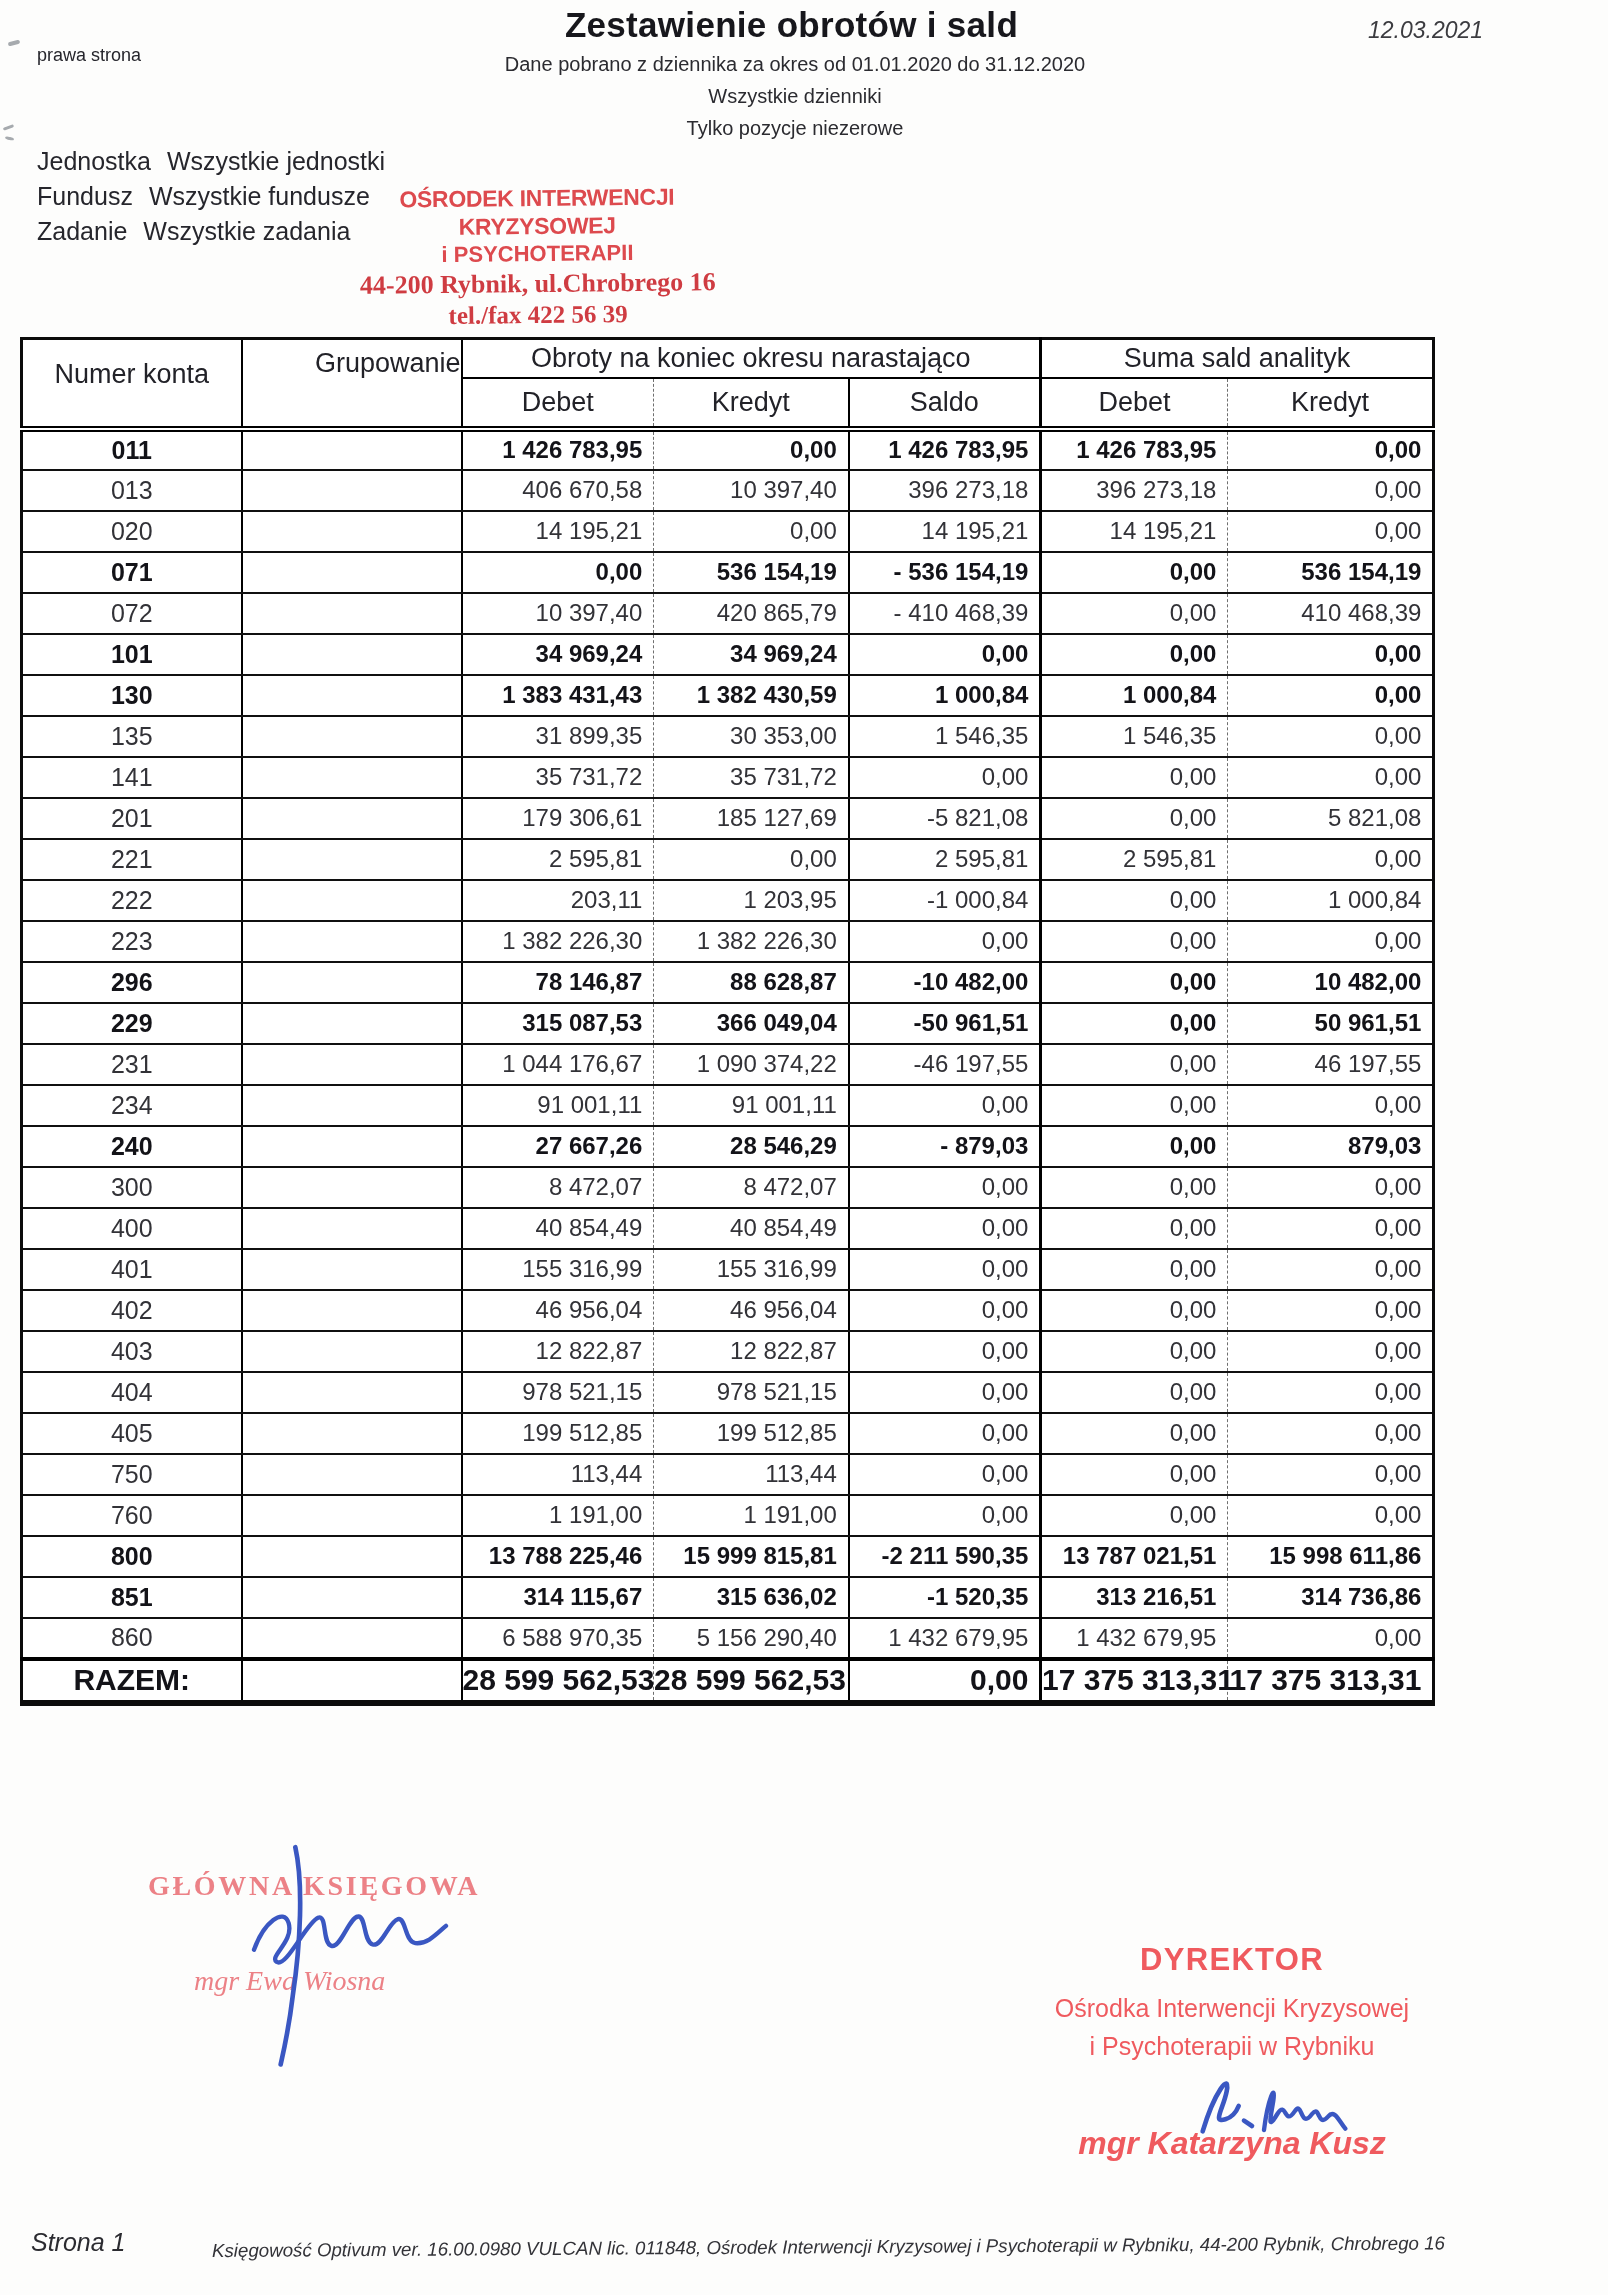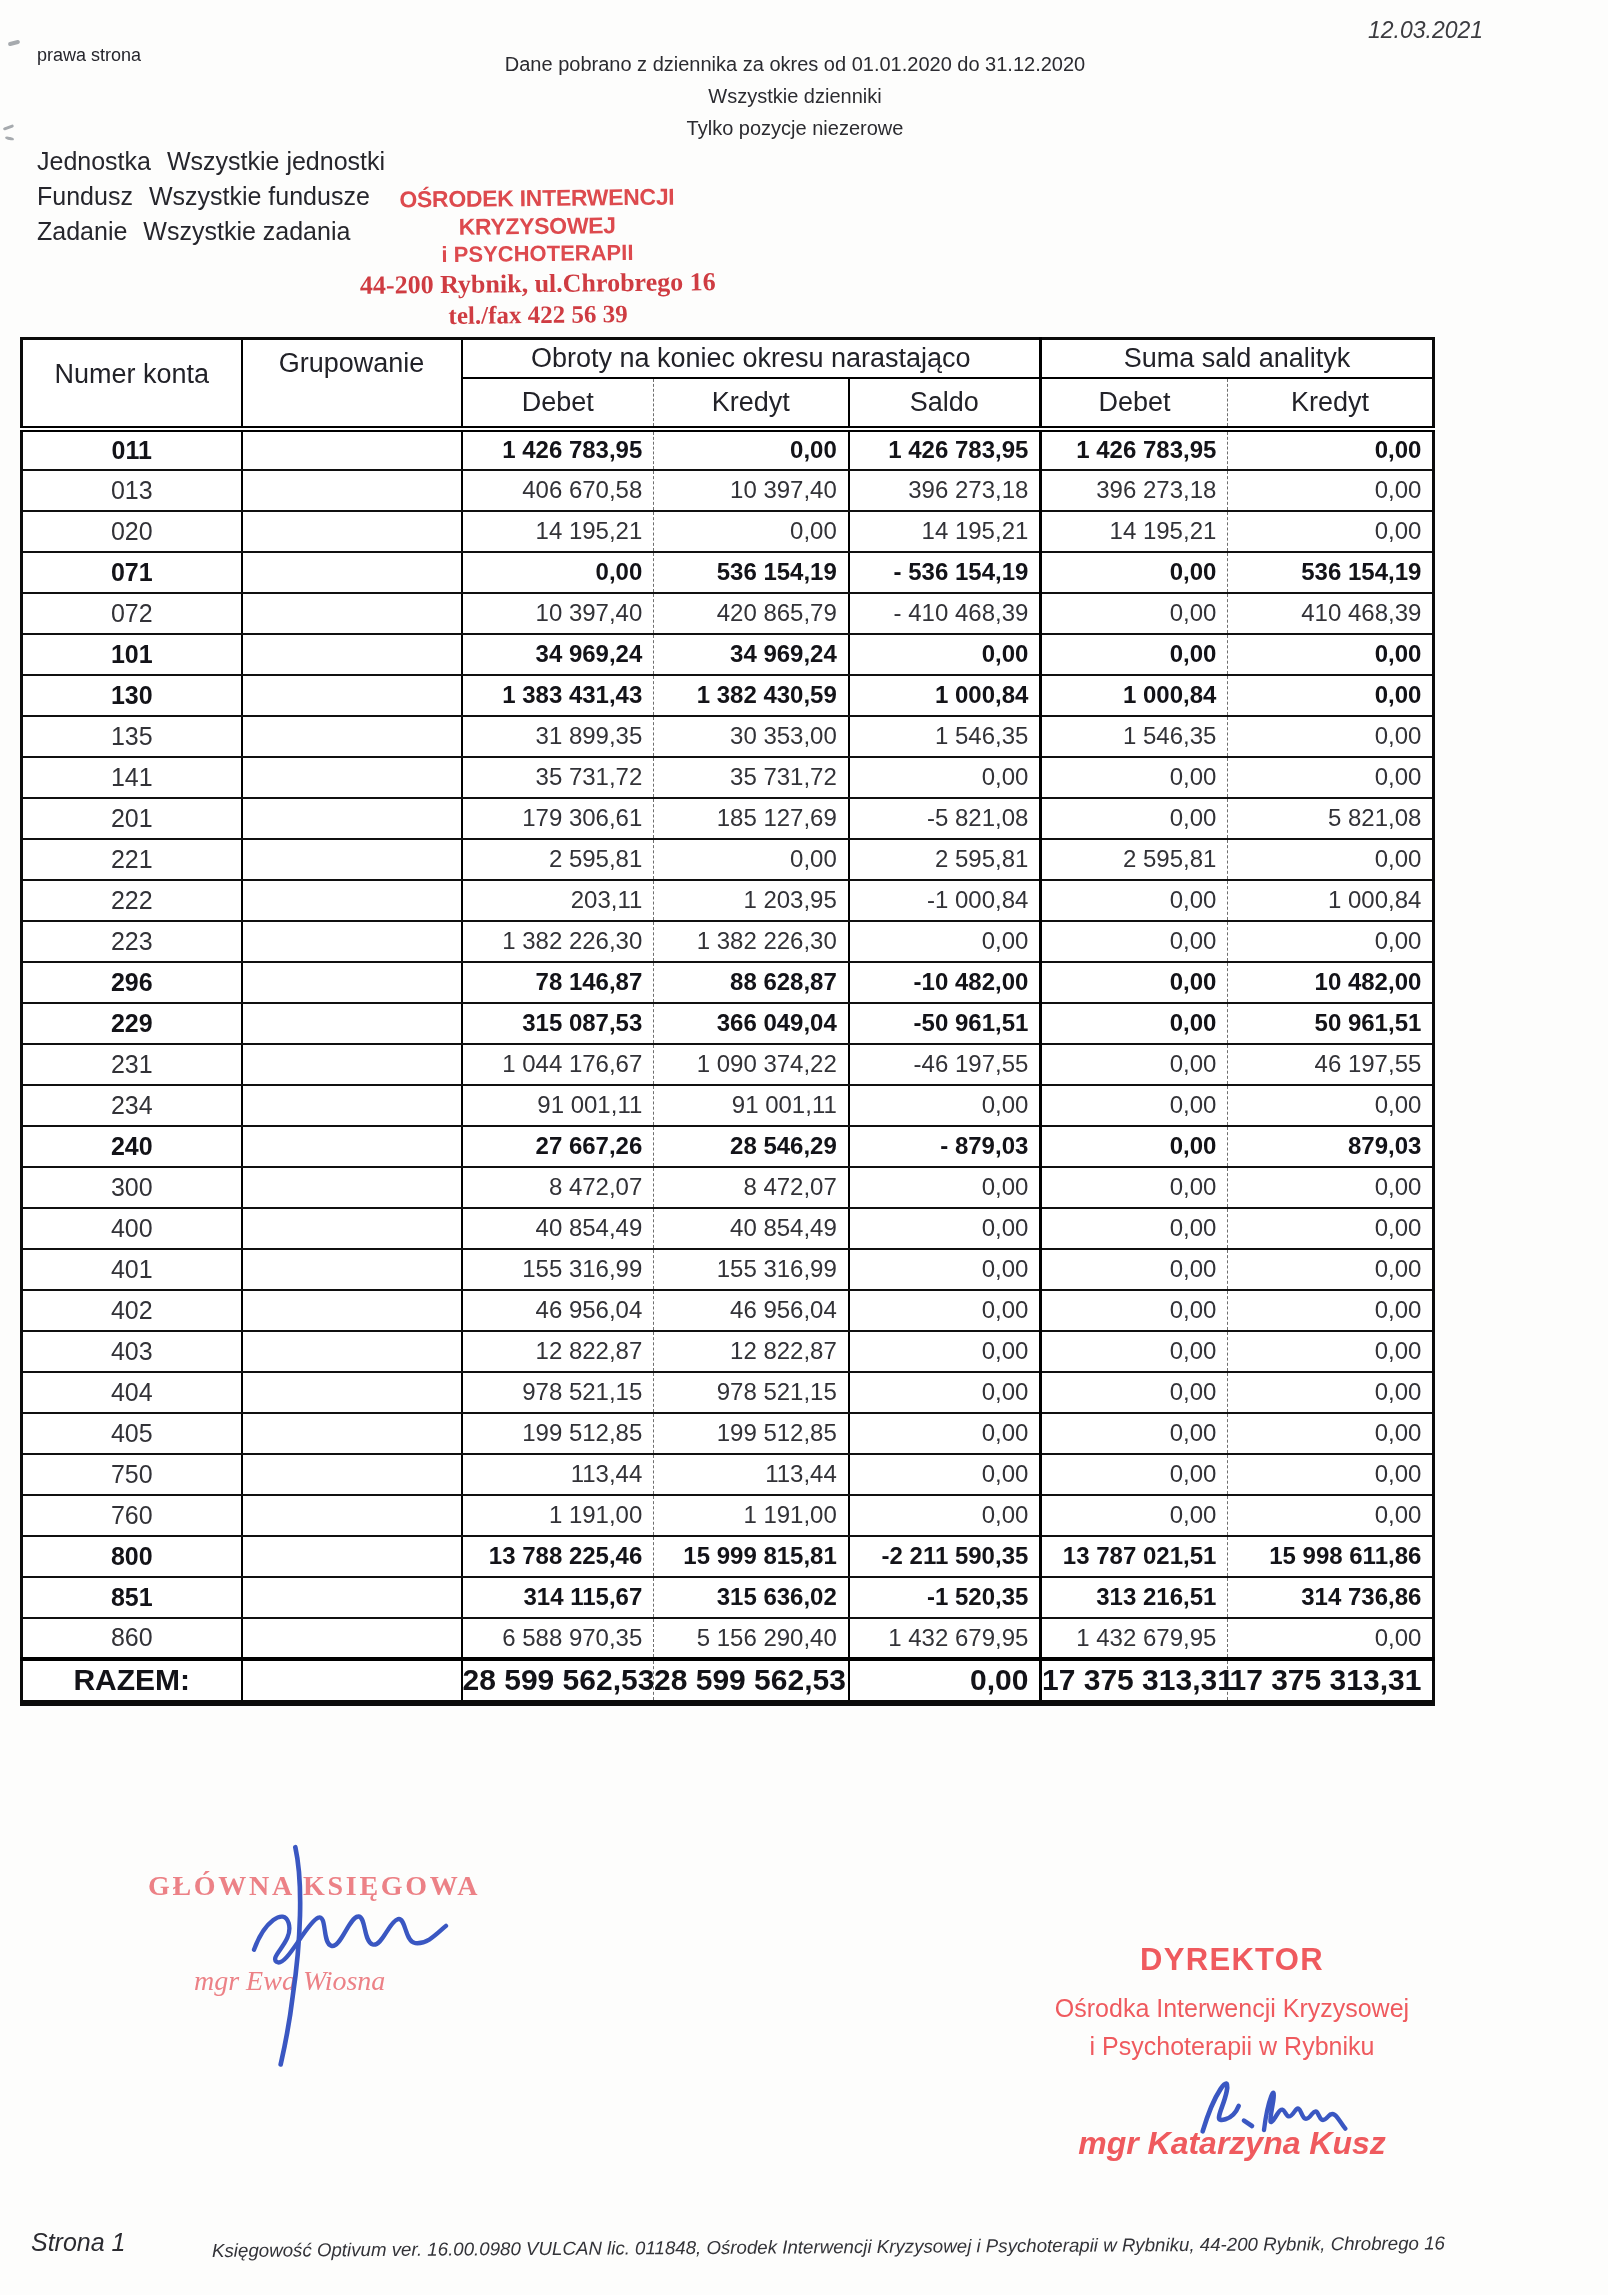--- a/index.html
+++ b/index.html
@@ -43,21 +43,21 @@
     font-size:24px; color:#323237;
   }
   .accounts col.w-acc { width:220px; } .accounts col.w-grp { width:220px; }
   .accounts col.w-d1 { width:192px; }  .accounts col.w-k1 { width:195px; }
   .accounts col.w-s  { width:192px; }  .accounts col.w-d2 { width:187px; }
   .accounts col.w-k2 { width:206px; }
   .accounts thead tr.gr { height:39px; }
   .accounts thead tr.sr { height:51px; }
   .accounts th { font-weight:400; font-size:27px; color:#222228; }
   .h-account { border-right:2.7px solid #000; border-bottom:6.7px double #000; vertical-align:middle; padding-bottom:16px; }
-  .h-group   { border-right:2.7px solid #000; border-bottom:6.7px double #000; vertical-align:top; padding-top:8px; font-size:25px; }
+  .h-group   { border-right:2.7px solid #000; border-bottom:6.7px double #000; vertical-align:top; padding-top:8px; font-size:25px;text-align:right; }
   .h-turnover{ border-right:3.3px solid #000; border-bottom:2.7px solid #000; vertical-align:middle; }
   .h-balances{ border-bottom:2.7px solid #000; vertical-align:middle; }
   .s-h { border-bottom:6.7px double #000; vertical-align:middle; font-size:25px; }
   .s-debit   { border-right:1.3px dashed #6f6f6f; }
   .s-credit  { border-right:2px solid #000; }
   .s-saldo   { border-right:3.3px solid #000; }
   .s-debit2  { border-right:1.3px dashed #6f6f6f; }
   .accounts tbody td { height:41px; border-bottom:2px solid #101010; white-space:nowrap; }
   .c-account { text-align:center; border-right:2.7px solid #000; font-size:25px; }
   .c-group   { border-right:2.7px solid #000; }
@@ -94,20 +94,21 @@
 </style>
 </head>
 <body>
 
 <div class="page">
 
   <div class="art art1"></div>
   <div class="art art2"></div>
   <div class="art art3"></div>
 
+  <div class="title">Zestawienie obrotów i sald</div>
   <div class="report-date">12.03.2021</div>
   <div class="side-note">prawa strona</div>
   <div class="sub-line sub1">Dane pobrano z dziennika za okres od 01.01.2020 do 31.12.2020</div>
   <div class="sub-line sub2">Wszystkie dzienniki</div>
   <div class="sub-line sub3">Tylko pozycje niezerowe</div>
 
   <div class="filters">
     <div class="frow">
       <span class="flabel">Jednostka</span><span>Wszystkie jednostki</span>
     </div>

